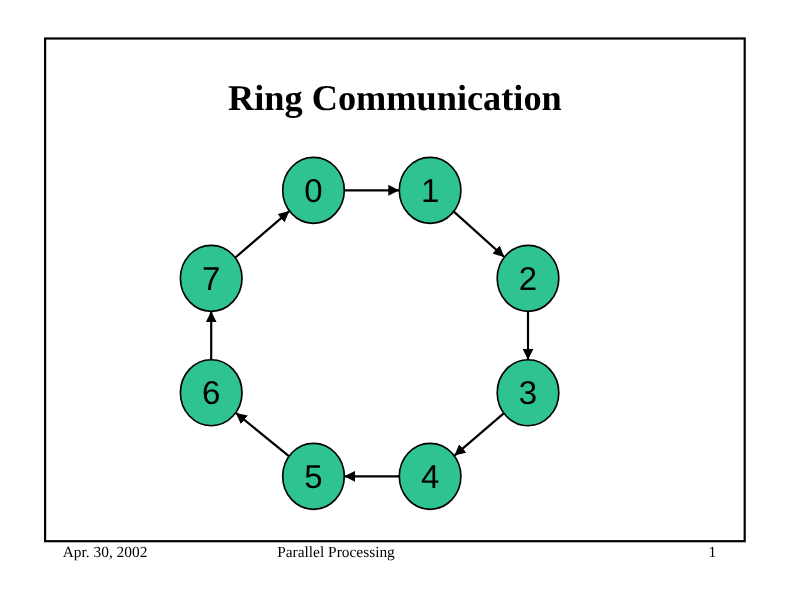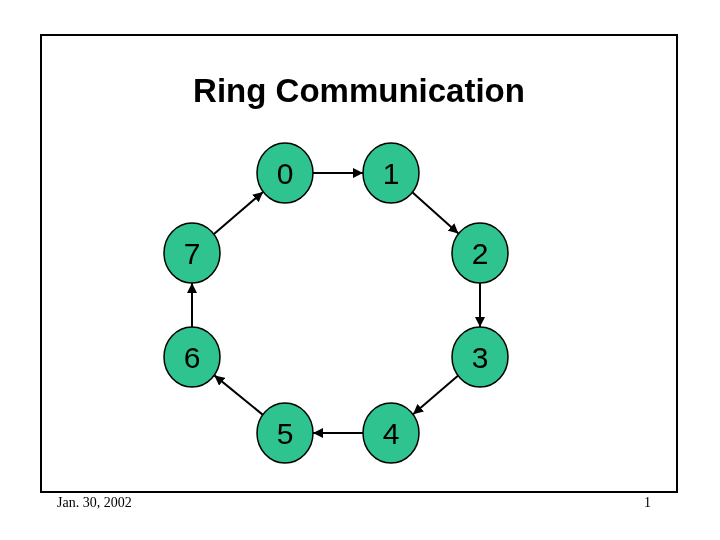--- a/index.html
+++ b/index.html
@@ -1,21 +1,21 @@
 <!DOCTYPE html>
 <html><head>
 <meta charset="utf-8">
 <style>
   html,body{margin:0;padding:0;background:#fff;}
   .stage{position:relative;width:720px;height:540px;background:#ffffff;overflow:hidden;
          font-family:"Liberation Sans",sans-serif;}
   .frame{position:absolute;left:40px;top:34px;width:638px;height:459px;
          border:2px solid #000;box-sizing:border-box;background:#fff;}
   .title{position:absolute;left:41px;top:72px;width:636px;text-align:center;
-         font-family:Liberation Sans, sans-serif;font-weight:bold;font-size:33px;
+         font-family:Liberation Serif, serif;font-weight:bold;font-size:33px;
          color:#000;white-space:nowrap;}
   .ring-svg{position:absolute;left:0;top:0;width:720px;height:540px;}
   .node-circle{fill:#2FC48F;stroke:#000;stroke-width:1.5;}
   .node-label{font-family:"Liberation Sans",sans-serif;font-size:30px;fill:#000;
               text-anchor:middle;}
   .edge{stroke:#000;stroke-width:2;fill:none;}
   .footer-item{position:absolute;top:495px;font-family:"Liberation Serif",serif;
                font-size:14px;color:#000;white-space:nowrap;}
   .footer-date{left:57px;}
   .footer-center{left:252px;}
@@ -77,16 +77,17 @@
         <ellipse class="node-circle" cx="192" cy="357" rx="28" ry="30"></ellipse>
         <text class="node-label" x="192" y="367.5">6</text>
       </g>
       <g>
         <ellipse class="node-circle" cx="192" cy="253" rx="28" ry="30"></ellipse>
         <text class="node-label" x="192" y="263.5">7</text>
       </g>
     </g>
   </svg>
 
-  <div class="footer-item footer-date">Jan. 30, 2002</div>
+  <div class="footer-item footer-date">Apr. 30, 2002</div>
+  <div class="footer-item footer-center">Parallel Processing</div>
   <div class="footer-item footer-page">1</div>
 
 </div>
 
 </body></html>

